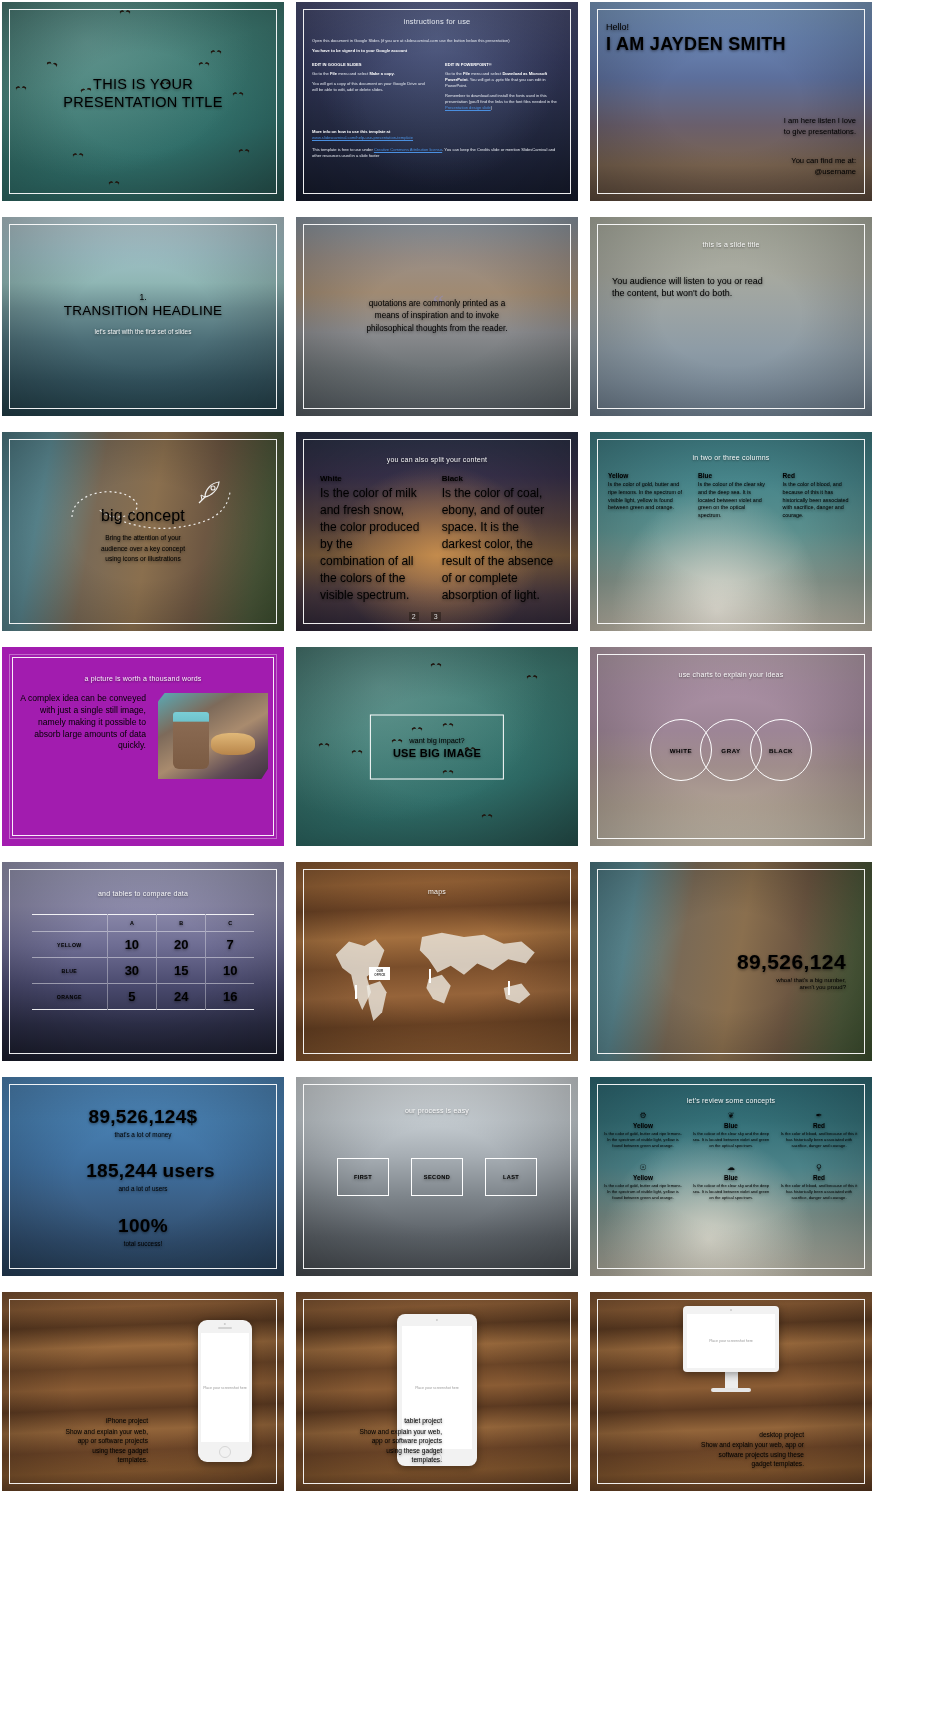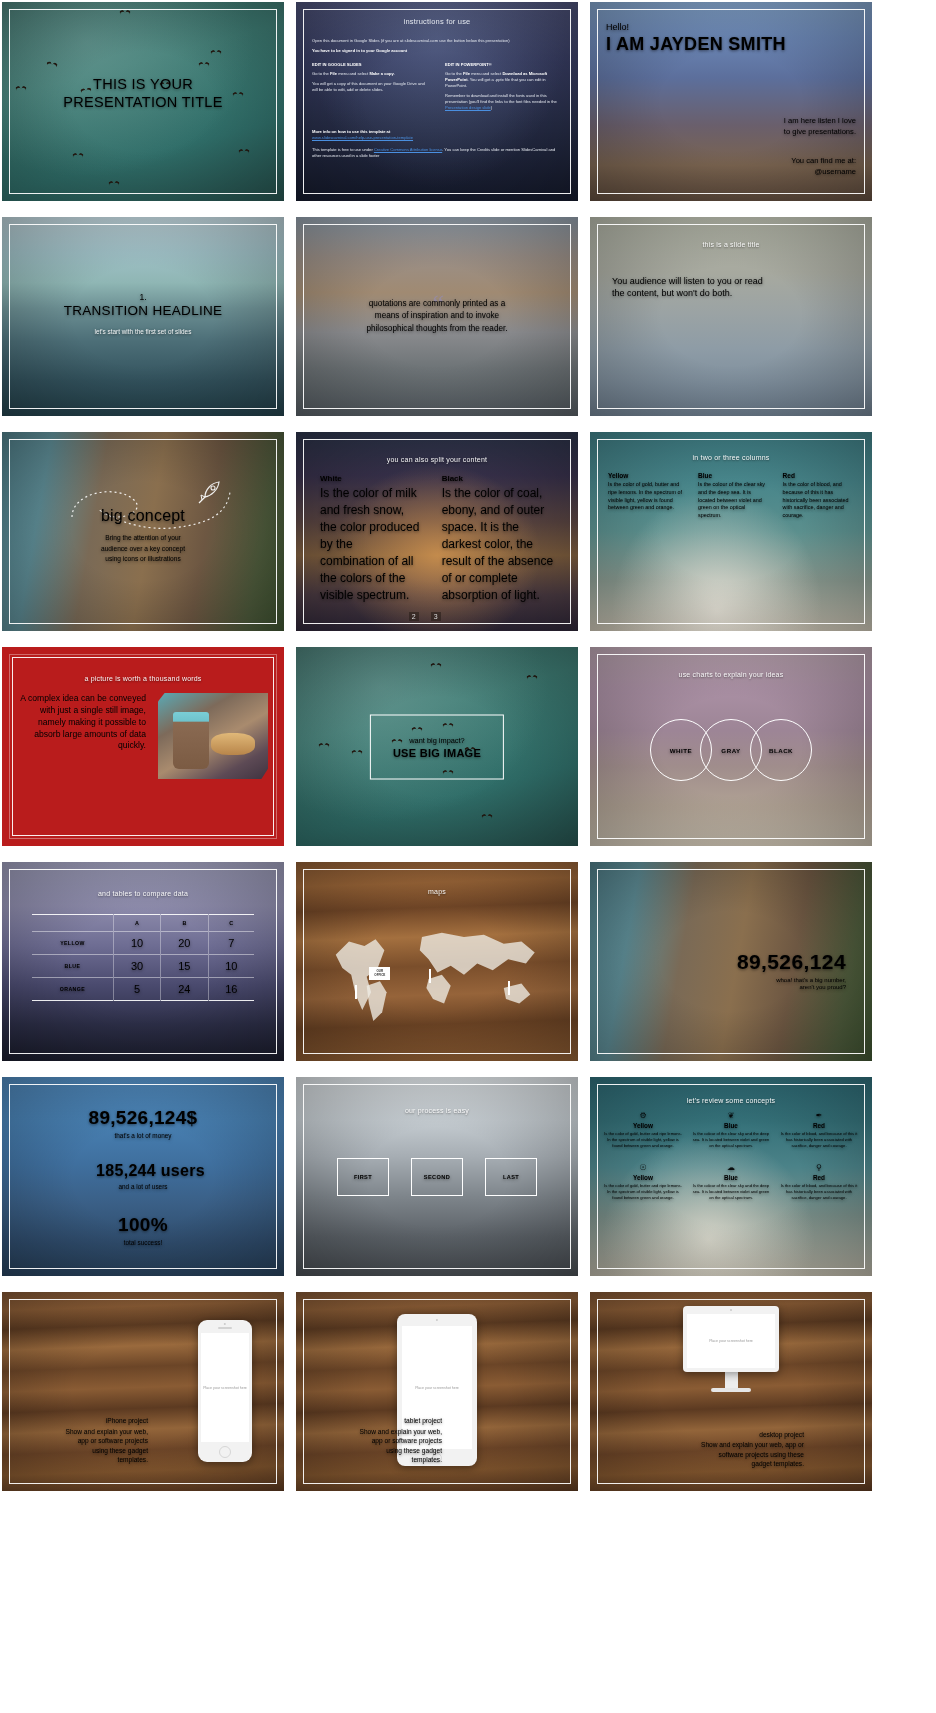--- a/index.html
+++ b/index.html
@@ -76,21 +76,21 @@
   .bg-road {
     background:
       radial-gradient(ellipse at 50% 62%, rgba(255,178,90,0.55), transparent 52%),
       linear-gradient(180deg, #2b3348 0%, #37304a 22%, #56423f 45%, #7a5b3c 62%, #4a3a42 82%, #2e2638 100%);
   }
   .bg-clouds {
     background:
       radial-gradient(ellipse at 45% 90%, rgba(245,240,230,0.75), transparent 48%),
       linear-gradient(180deg, #3f7e85 0%, #48868b 25%, #5b8f8d 50%, #8a9a90 75%, #c7c0b0 100%);
   }
-  .bg-dark { background: #b91c1c; }
+  .bg-dark { background: #a21caf; }
   .bg-forest {
     background:
       linear-gradient(180deg, #b8a2ae 0%, #a98fa3 22%, #9d8596 42%, #a08d8c 60%, #b0a294 80%, #c7beae 100%);
   }
   .bg-sea {
     background:
       linear-gradient(180deg, #9a9ab6 0%, #8e8cac 22%, #6e6d93 42%, #4a4a6e 62%, #2c2e47 82%, #1a1c2c 100%);
   }
   .bg-wood {
     background:
@@ -211,38 +211,38 @@
   .venn .c { width:62px; height:62px; border:1.5px solid #fff; border-radius:50%;
     display:flex; align-items:center; justify-content:center; font-size:6.2px; font-weight:bold; letter-spacing:0.5px; }
   .venn .c + .c { margin-left:-12px; }
 
   
   .tbl { position:absolute; left:30px; right:30px; top:52px; font-size:7px; }
   .tbl table { width:100%; border-collapse:collapse; }
   .tbl th, .tbl td { padding:5px 2px; text-align:center; }
   .tbl .rowhead { font-size:5.2px; font-weight:bold; letter-spacing:0.4px; }
   .tbl thead th { font-size:5.4px; font-weight:bold; }
-  .tbl tbody td.val { font-size:11px; font-weight:normal; }
+  .tbl tbody td.val { font-size:13px; font-weight:bold; }
   .tbl .topline { border-top:1.4px solid rgba(255,255,255,0.9); }
   .tbl .midline { border-top:1px solid rgba(255,255,255,0.45); }
   .tbl .botline { border-bottom:1.4px solid rgba(255,255,255,0.9); }
   .tbl .vline { border-left:1px solid rgba(255,255,255,0.35); }
   .map-pin { position:absolute; width:2px; height:14px; background:#fff; }
   .map-badge { position:absolute; background:#fff; color:#333; font-size:3px; font-weight:bold;
     padding:3px 5px; line-height:1.15; text-align:center; }
 
   
   .bignum1 { position:absolute; right:26px; top:44%; text-align:right; }
   .bignum1 .n { font-size:21px; font-weight:bold; letter-spacing:0.4px; }
   .bignum1 .s { font-size:6px; margin-top:3px; line-height:1.3; }
 
   .stats { position:absolute; left:0; right:0; top:18px; bottom:18px;
     display:flex; flex-direction:column; justify-content:space-around; align-items:center; text-align:center; }
   .stats .n { font-size:19px; font-weight:bold; letter-spacing:0.3px; }
-  .stats .n.small { font-size:16px;margin-left:15px; }
+  .stats .n.small { font-size:19px;margin-left:15px; }
   .stats .s { font-size:6.4px; margin-top:3px; }
 
   
   .proc { position:absolute; left:0; right:0; top:50%; transform:translateY(-50%);
     display:flex; justify-content:center; gap:22px; }
   .proc .bx { width:52px; height:38px; border:1.5px solid #fff;
     display:flex; align-items:center; justify-content:center; font-size:5.6px; font-weight:bold; letter-spacing:0.4px; }
 
   
   .rev { position:absolute; left:14px; right:14px; top:34px; display:flex; flex-direction:column; gap:14px; }

